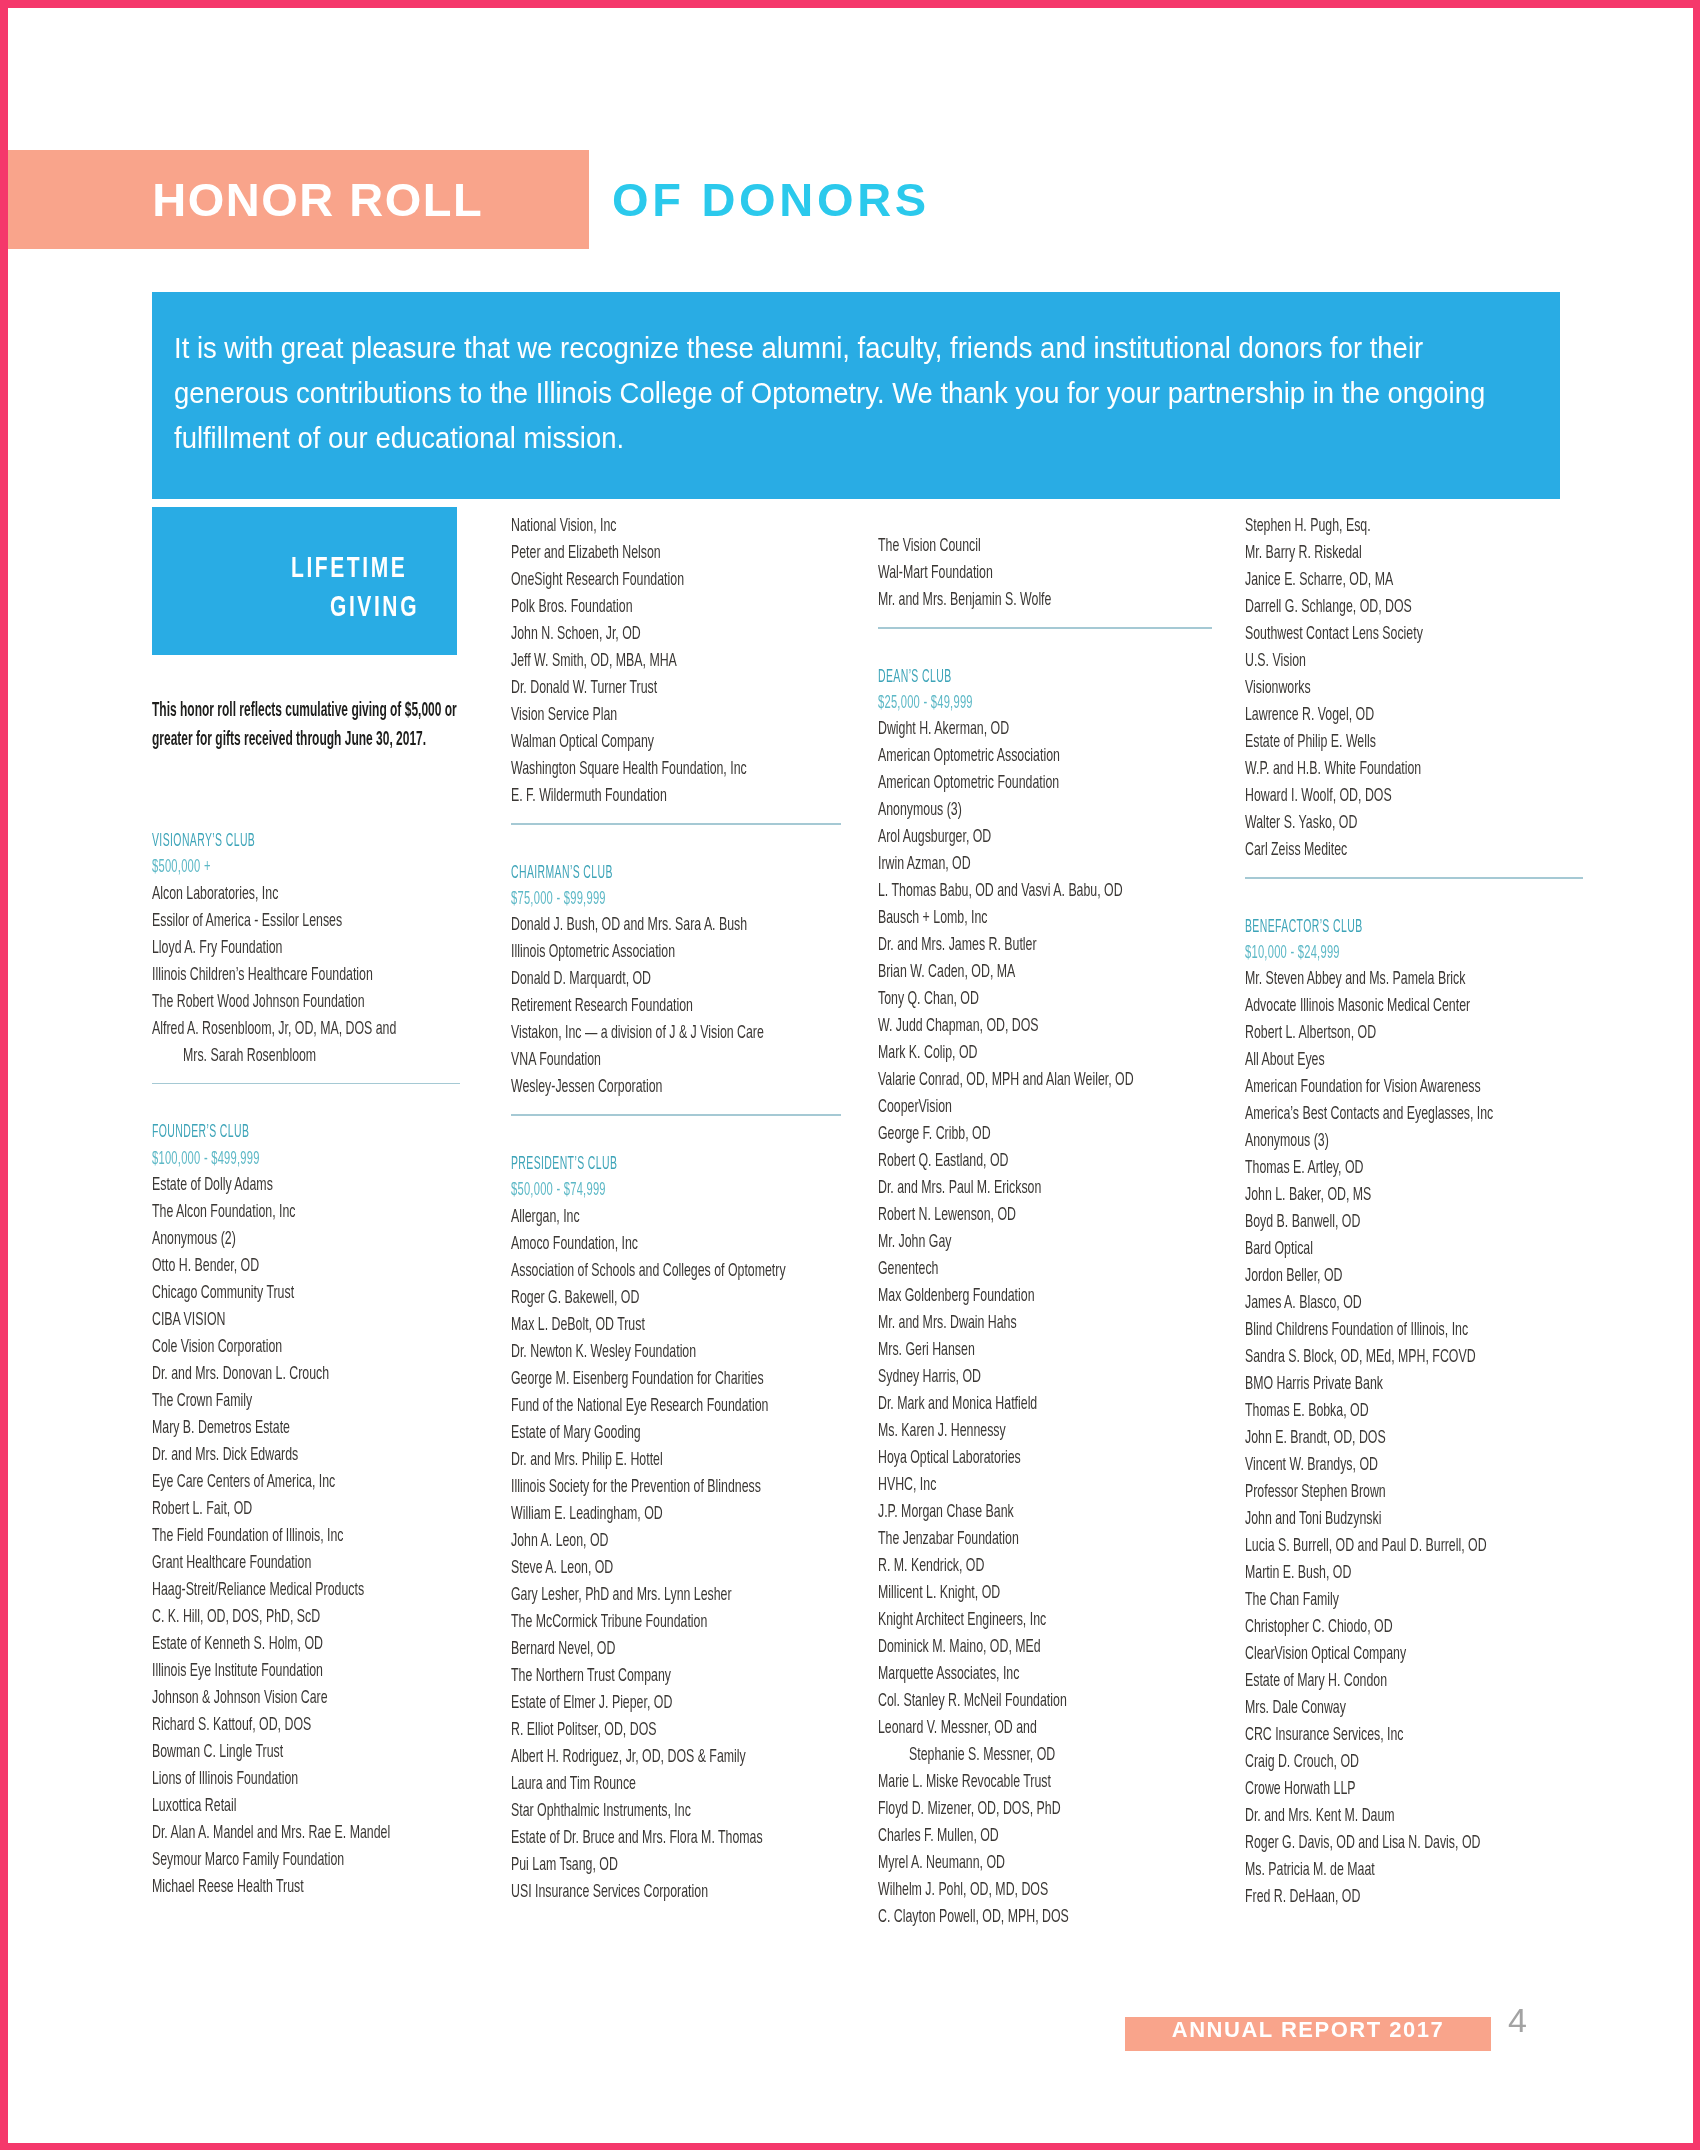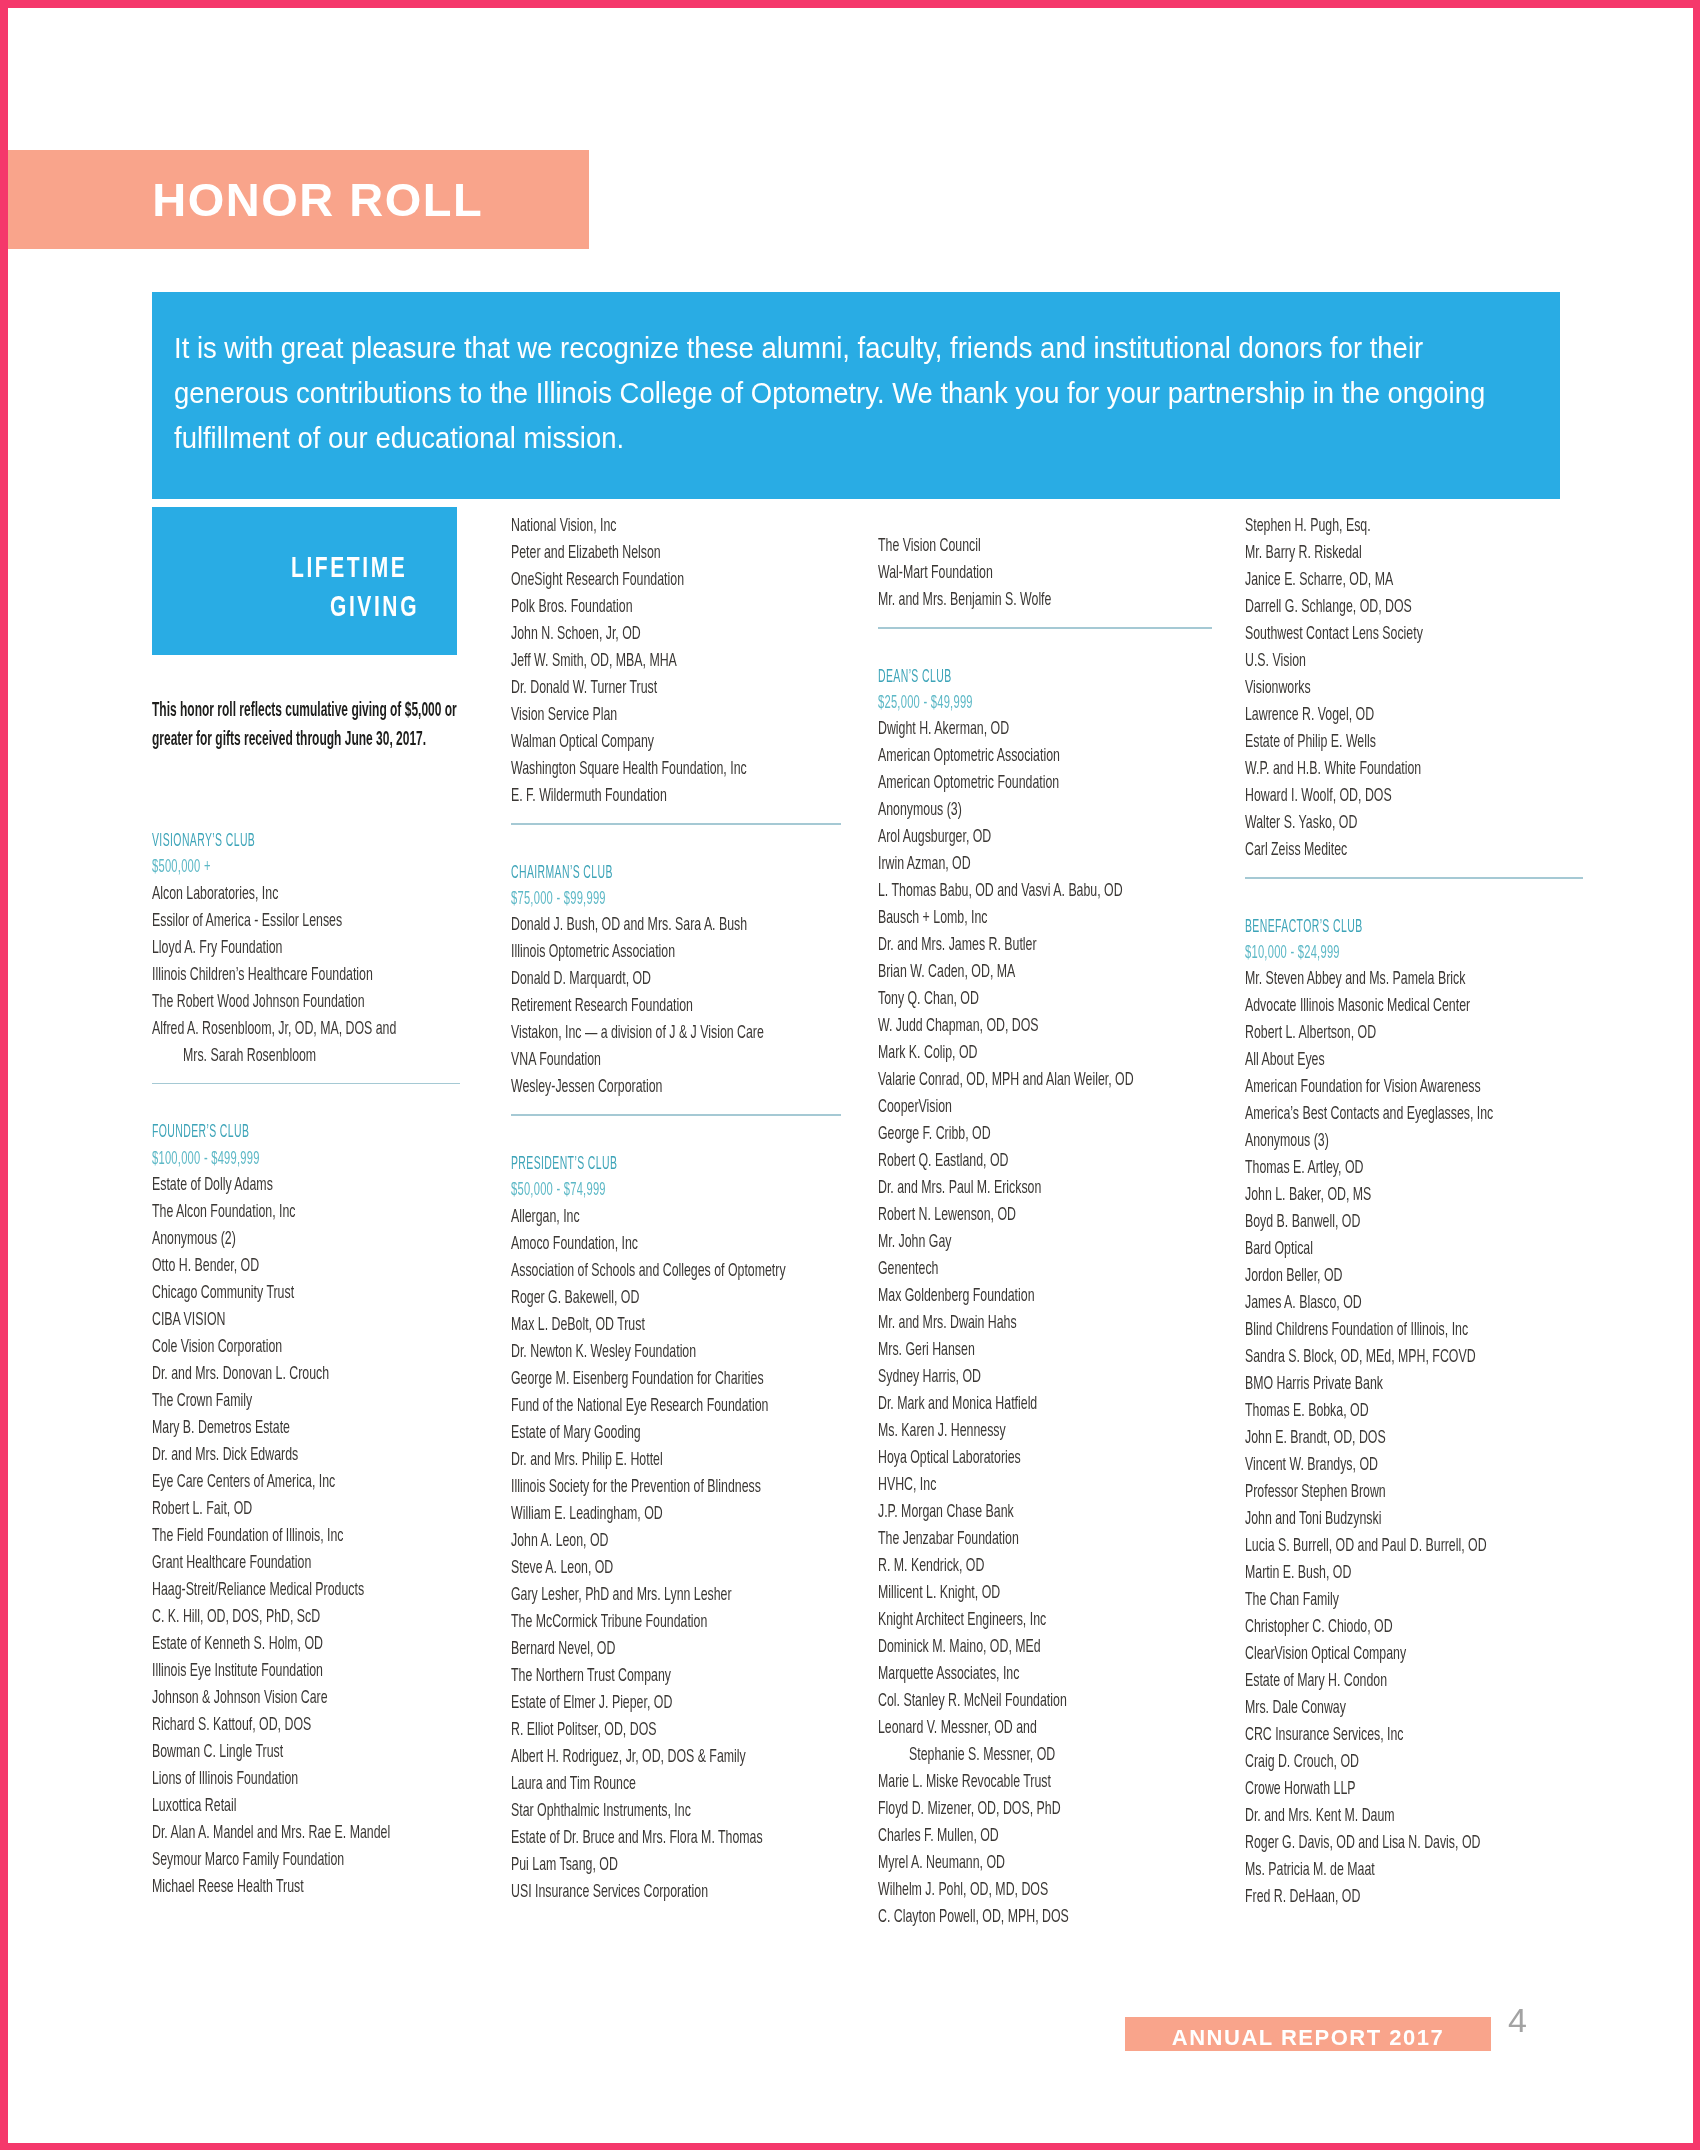--- a/index.html
+++ b/index.html
@@ -42,33 +42,34 @@
   .club-range{font-size:18px;line-height:24.5px;color:var(--teal-light,#5cb8c6);}
   .club-range > span{display:inline-block;transform:scaleX(0.62);transform-origin:0 50%;letter-spacing:0.4px;white-space:nowrap;}
   ul.names{list-style:none;margin:0;padding:0;}
   .entry{font-size:19px;line-height:27px;white-space:nowrap;color:#3a3734;}
   .entry > span{display:inline-block;transform:scaleX(0.65);transform-origin:0 50%;white-space:nowrap;}
   .entry.indent{padding-left:31px;}
   .divider{height:1.5px;background:var(--divider,#a5c9d4);border:0;margin:15px 0 34px 0;width:99%;}
 
   
   .footer-bar{position:absolute;left:1125px;top:2017px;width:366px;height:34px;background:var(--salmon,#f9a48b);
-              display:flex;align-items:flex-end;justify-content:center;}
+              display:flex;align-items:flex-start;justify-content:center;}
   .footer-label{font-size:22px;font-weight:bold;color:#ffffff;letter-spacing:1.5px;white-space:nowrap;}
   .page-num{position:absolute;left:1508px;top:2001px;font-size:34px;color:var(--page-num,#a3a3a3);}
 </style>
 </head>
 <body>
 
 <div class="page">
   <div class="frame"></div>
 
   <div class="title-bar">
     <span class="title-hl">HONOR ROLL</span>
   </div>
+  <span class="title-rest">OF DONORS</span>
 
   <div class="intro-box">
     <div class="intro-text">It is with great pleasure that we recognize these alumni, faculty, friends and institutional donors for their generous contributions to the Illinois College of Optometry. We thank you for your partnership in the ongoing fulfillment of our educational mission.</div>
   </div>
 
   <div class="lifetime-box">
     <div class="lt-line"><span>LIFETIME</span></div>
     <div class="lt-line"><span>GIVING</span></div>
   </div>
 

